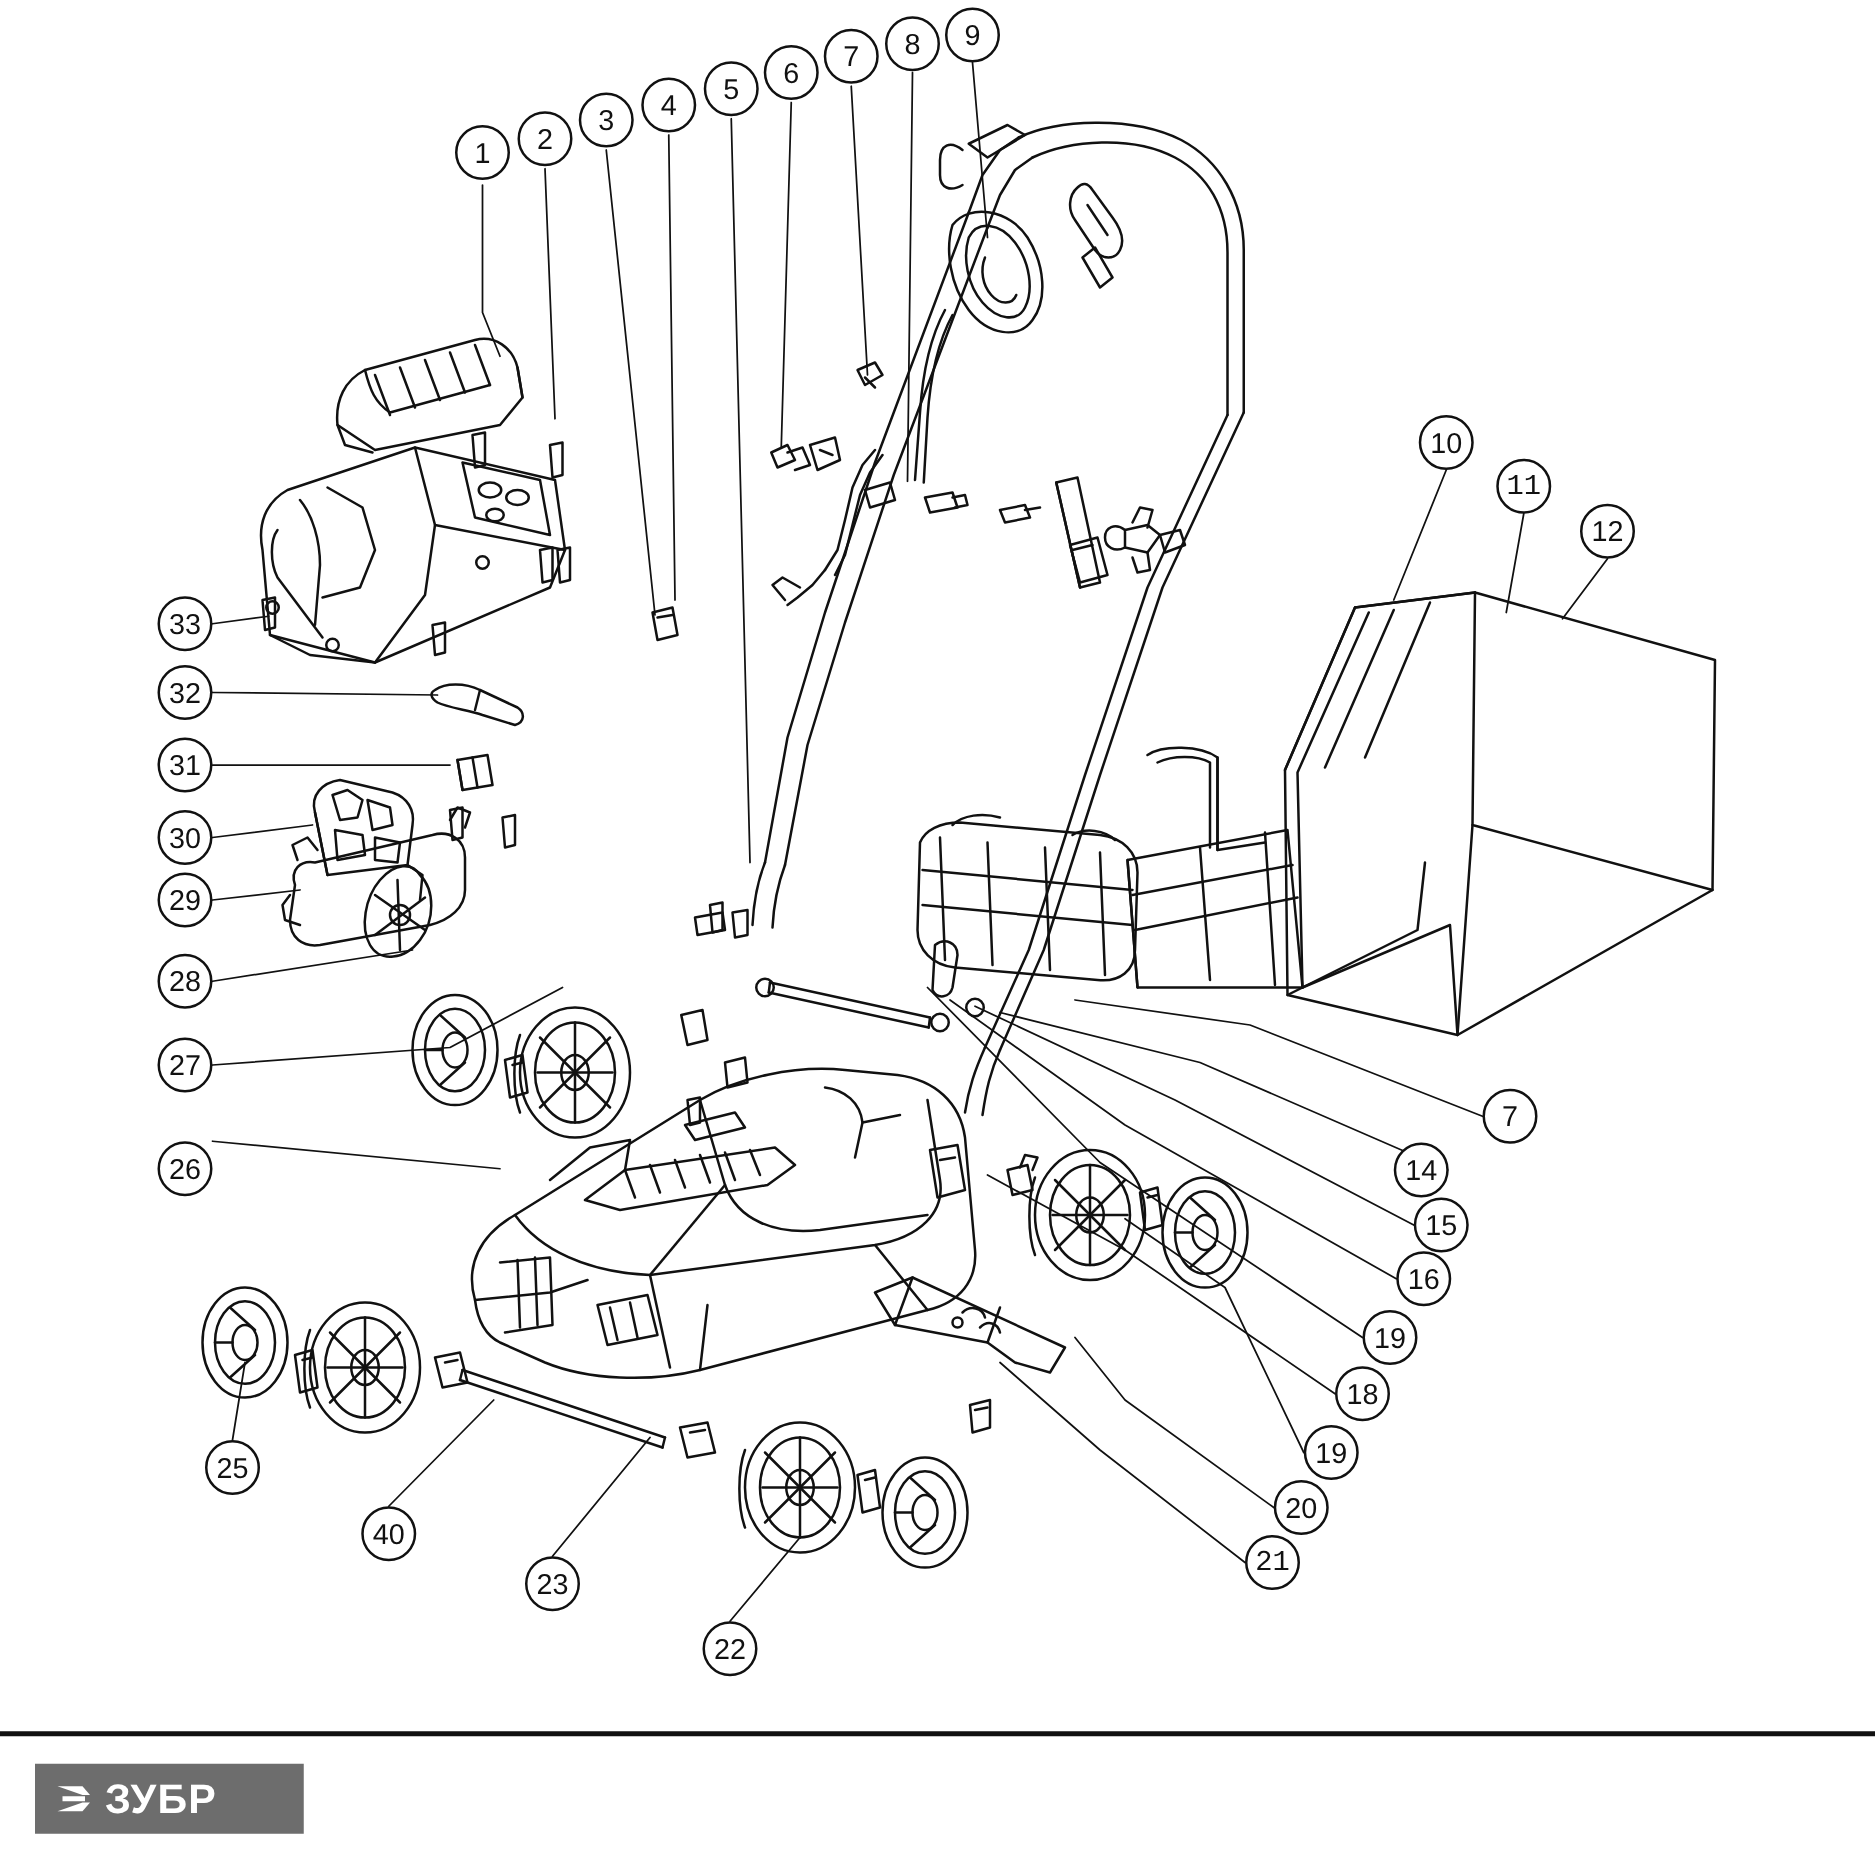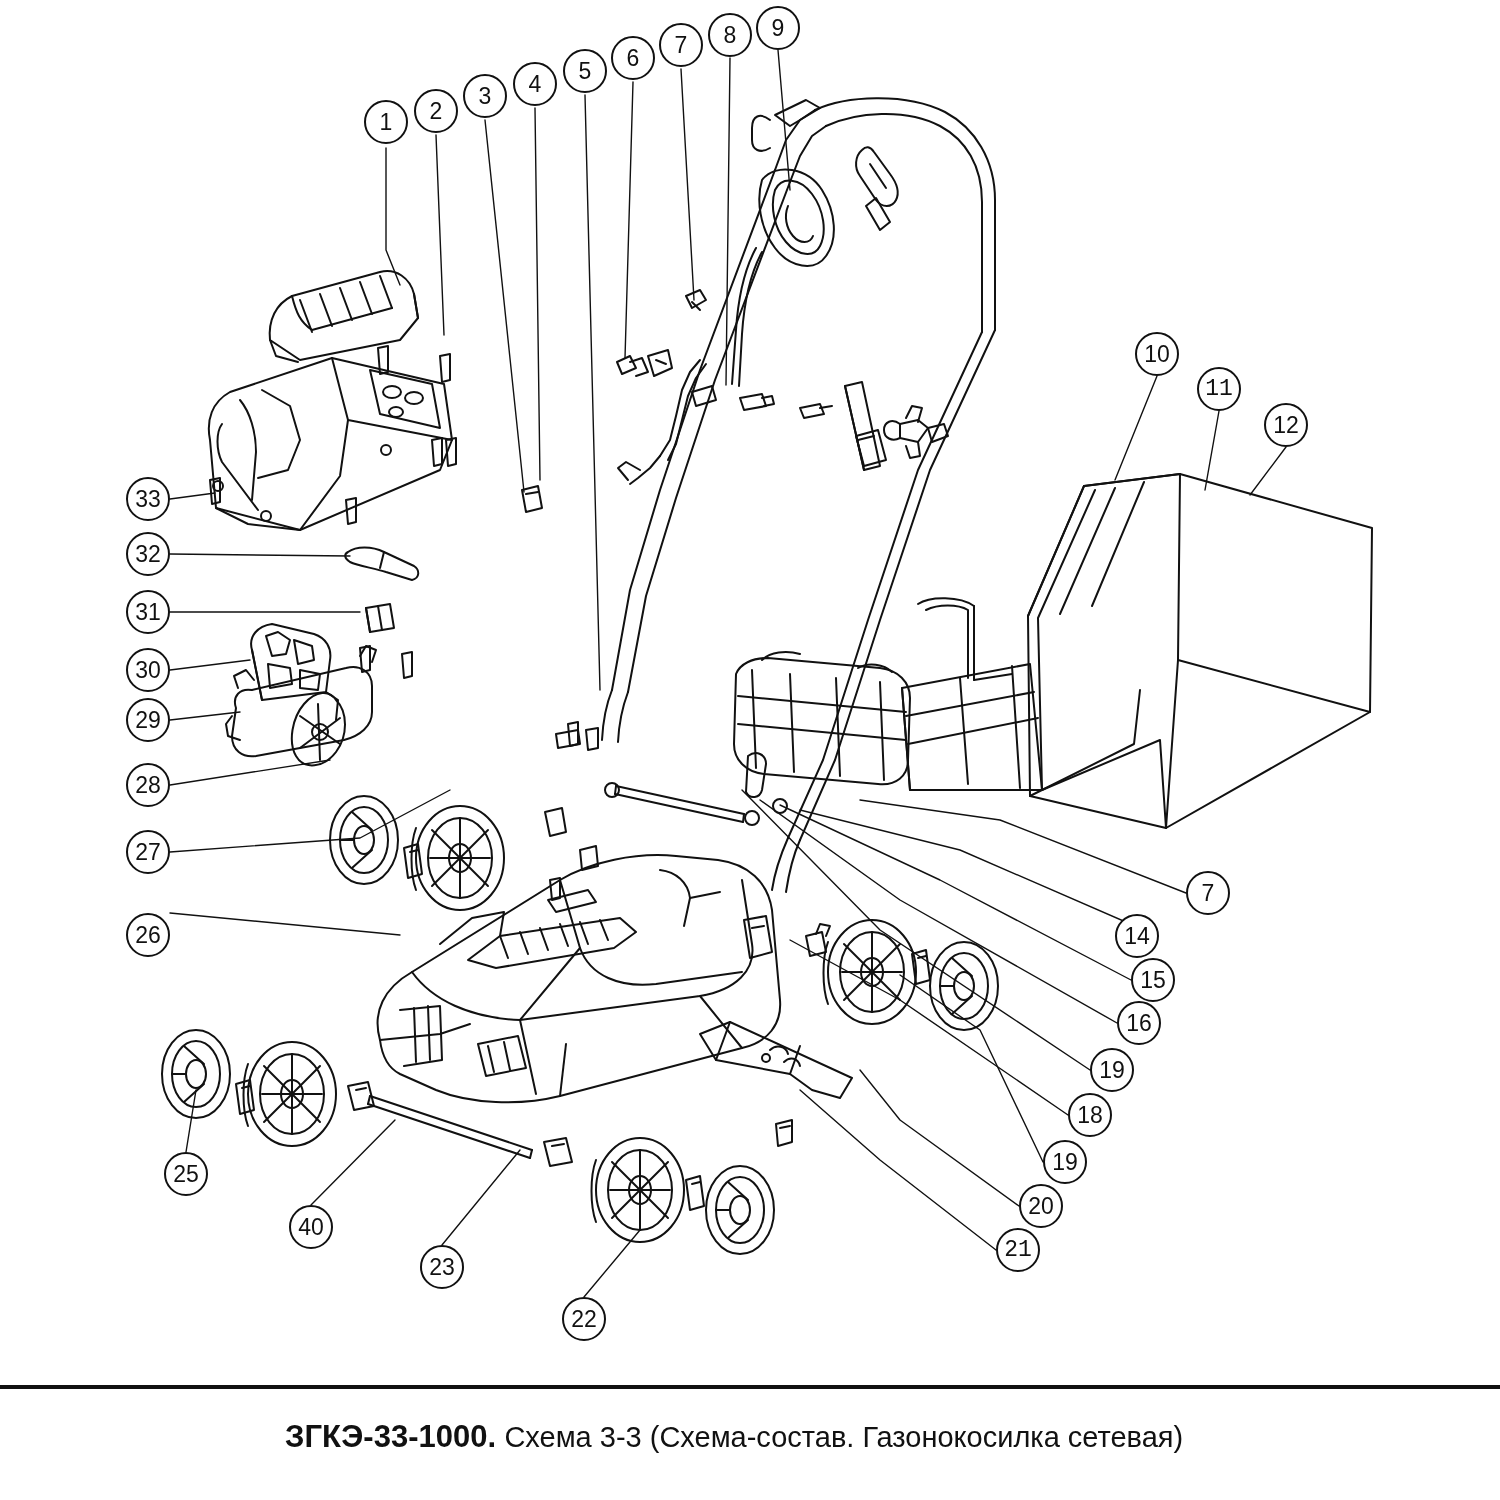--- a/index.html
+++ b/index.html
@@ -518,19 +518,25 @@
     <div class="callout" style="left:126px; top:830px;">27</div>
     <div class="callout" style="left:126px; top:763px;">28</div>
     <div class="callout" style="left:126px; top:698px;">29</div>
     <div class="callout" style="left:126px; top:648px;">30</div>
     <div class="callout" style="left:126px; top:590px;">31</div>
     <div class="callout" style="left:126px; top:532px;">32</div>
     <div class="callout" style="left:126px; top:477px;">33</div>
   </div>
 
   <div id="footer">
-    <div id="footer-caption">
-      <span class="model">ЗГКЭ-33-1000.</span>
-      <span class="desc">Схема 3-3 (Схема-состав. Газонокосилка сетевая)</span>
+    <div id="brand-logo">
+      <span class="mark">
+        <svg width="32" height="30" viewBox="0 0 32 30" aria-hidden="true">
+          <path d="M4 5 L24 5 L30 12 L24 12 Z" fill="#ffffff"></path>
+          <path d="M8 13 L26 13 L26 17 L8 17 Z" fill="#ffffff"></path>
+          <path d="M4 25 L24 25 L30 18 L24 18 Z" fill="#ffffff"></path>
+        </svg>
+      </span>
+      <span class="word">ЗУБР</span>
     </div>
   </div>
 
 </div>
 
 </body></html>

